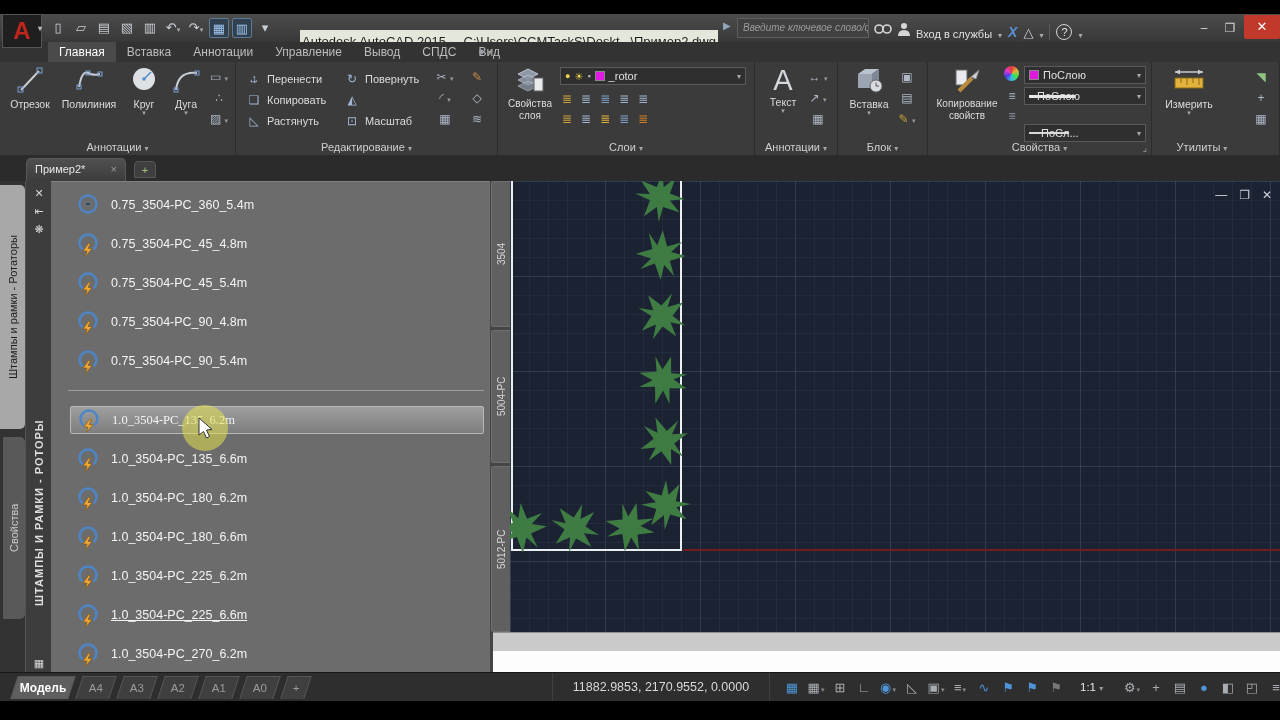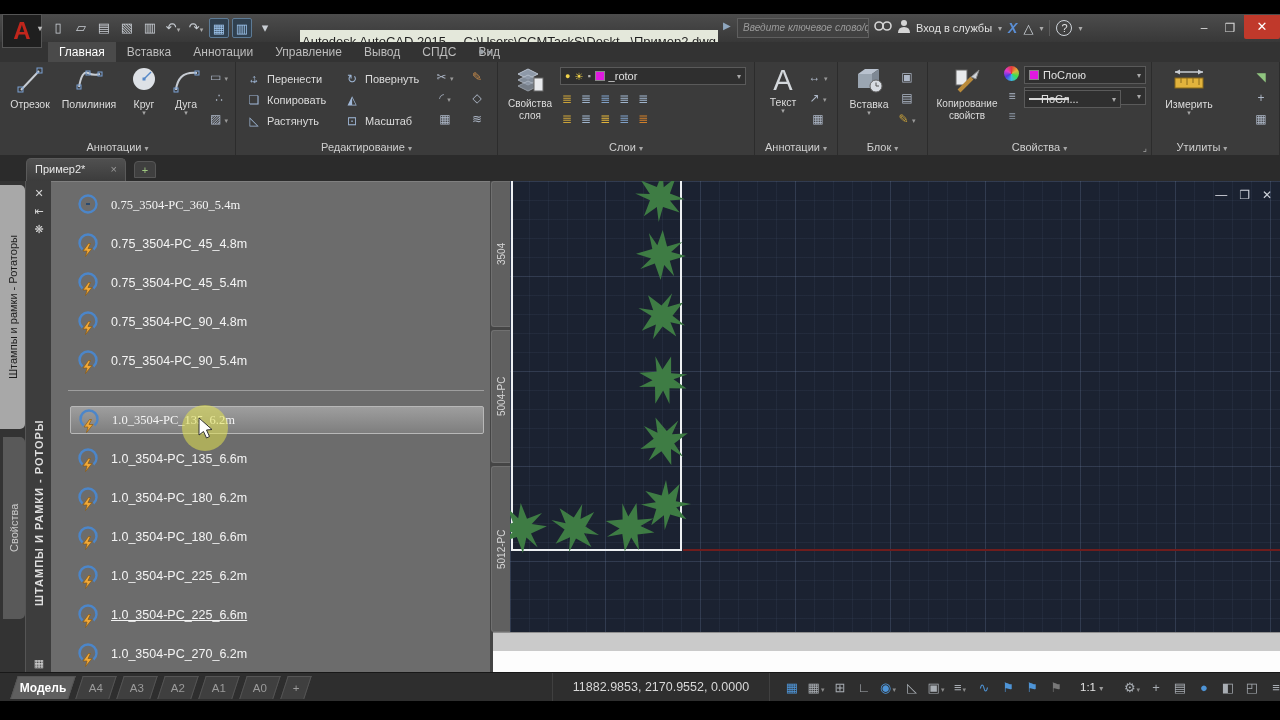--- a/index.html
+++ b/index.html
@@ -23,21 +23,21 @@
     line-height:20px; border-radius:2px;}
   .qicon.blue { color:#9fc6ef; background:#30404f; border:1px solid #5d7b96;}
   .qicon .dn { font-size:7px; color:#aaa; }
   #title-strip { left:300px; top:16px; width:418px; height:24px; background:#e4e8db;
     color:#1f1f1f; font-size:13px; line-height:24px; text-align:center; white-space:nowrap; overflow:hidden;}
   #title-strip .path { margin-left:14px; }
   #search-box { left:737px; top:18px; width:132px; height:20px; background:#414141;
     border:1px solid #5f5f5f; color:#9a9a9a; font-style:italic; font-size:10px;
     line-height:18px; padding-left:5px; overflow:hidden; white-space:nowrap;}
   #search-arrow { left:723px; top:20px; color:#8fa7bf; font-size:10px;}
-  #tb-right { left:874px; top:16px; height:24px; display:flex; align-items:center; gap:6px; color:#d6d6d6;}
+  #tb-right { left:874px; top:16px; height:24px; display:flex; align-items:flex-end; gap:6px; color:#d6d6d6;}
   #signin-label { font-size:11px; color:#e0e0e0; }
   .tbr-dn { font-size:8px; color:#aaa; }
   #x-logo { color:#5b8fd6; font-weight:bold; font-style:italic; font-size:14px;}
   #a360-logo { color:#cfd4da; font-size:13px;}
   #help-icon { width:16px; height:16px; border:1px solid #cfd4da; border-radius:50%;
     font-size:11px; line-height:14px; text-align:center; color:#e2e2e2;}
   .tbsep { width:1px; height:16px; background:#5c5c5c; }
   #win-min,#win-restore { top:18px; width:24px; height:20px; color:#d8d8d8; text-align:center;
     font-size:12px; line-height:20px;}
   #win-min{ left:1192px;} #win-restore{ left:1218px;}
@@ -416,21 +416,21 @@
       <div class="combo" style="left:96px;top:4px;width:122px">
         <span class="swatch"></span>
         <span>ПоСлою</span>
         <span class="dn">▾</span>
       </div>
       <div class="combo" style="left:96px;top:25px;width:122px">
         <span class="lwline"></span>
         <span style="margin-left:-42px">ПоСлою</span>
         <span class="dn">▾</span>
       </div>
-      <div class="combo" style="left:96px;top:28px;width:97px">
+      <div class="combo" style="left:96px;top:62px;width:122px">
         <span class="ltline"></span>
         <span style="margin-left:-32px">ПоСл...</span>
         <span class="dn">▾</span>
       </div>
       <div class="plabel"><span>Свойства</span> <span class="dn">▾</span>
         <span style="position:absolute;right:4px;bottom:0;font-size:9px;color:#a5a5a5">⌟</span>
       </div>
     </div>
 
     <div class="panel" style="left:1152px;width:128px">
@@ -478,21 +478,21 @@
       <div class="ptb-ico" style="top:6px">✕</div>
       <div class="ptb-ico" style="top:24px">⇤</div>
       <div class="ptb-ico" style="top:42px">❋</div>
       <div class="vtext" id="palette-vtitle">
         <span>ШТАМПЫ И РАМКИ - РОТОРЫ</span>
       </div>
       <div class="ptb-ico" style="bottom:2px;top:auto">▦</div>
     </div>
 
     <div class="abs" id="palette-list">
-        <div class="pitem" style="top: 9px; font-family: Liberation Serif, serif;">
+        <div class="pitem" style="top: 9px;">
           <span class="pico"><svg width="24" height="26" viewBox="0 0 24 26">
               <circle cx="12" cy="12" r="8.5" fill="none" stroke="#4c86c9" stroke-width="2.4"></circle>
               <rect x="10" y="11" width="4" height="2" fill="#2a4a6e"></rect>
             </svg></span>
           <span>0.75_3504-PC_360_5.4m</span>
         </div>
         <div class="pitem" style="top: 48px;">
           <span class="pico"><svg width="24" height="26" viewBox="0 0 24 26">
               <path d="M6.5 18.5 A8.5 8.5 0 1 1 17.5 18.5" fill="none" stroke="#4c86c9" stroke-width="2.4"></path>
               <polygon points="12.5,12.5 7,20 11,20 9.5,25.5 16,17.5 12,17.5 14.5,12.5" fill="#f0a838" stroke="#8a5a14" stroke-width="0.7"></polygon>

